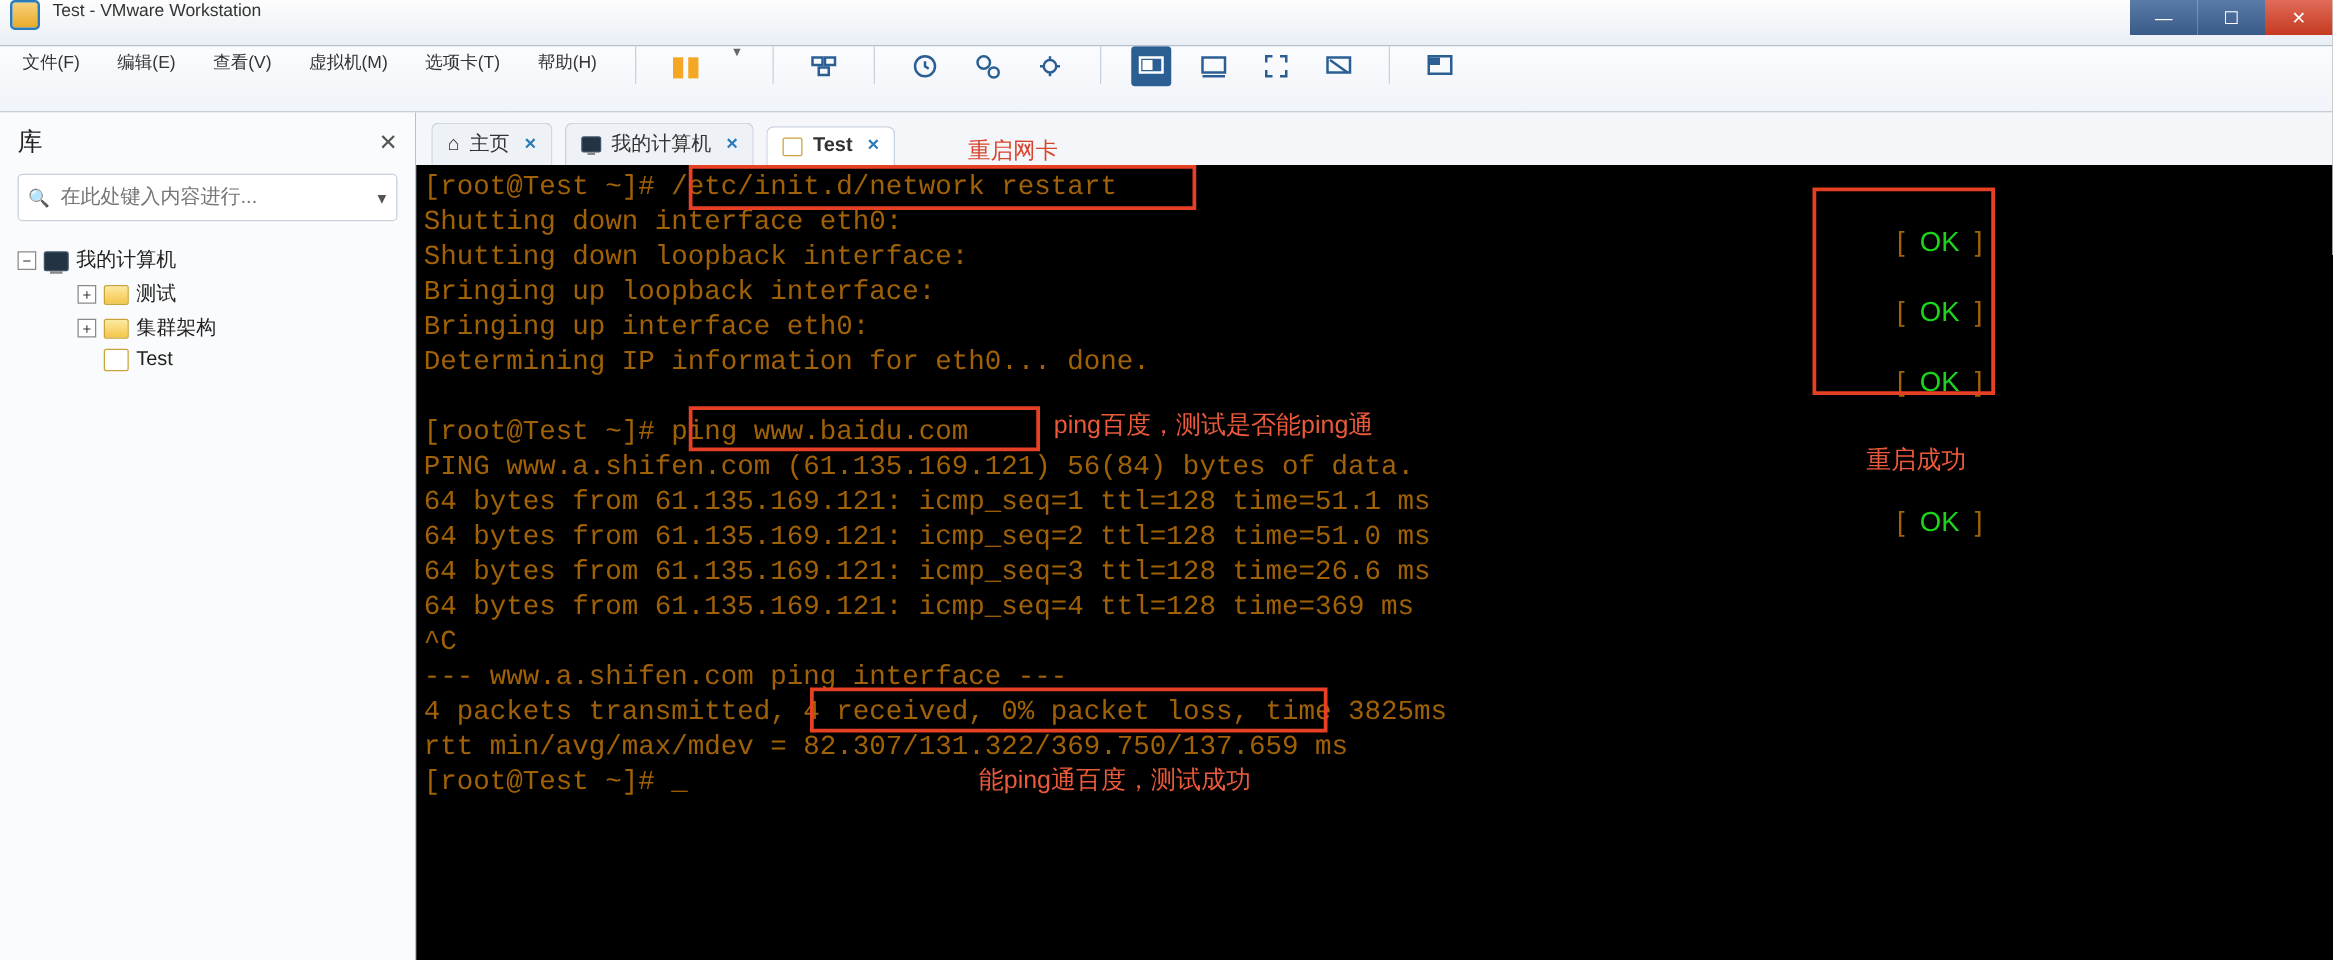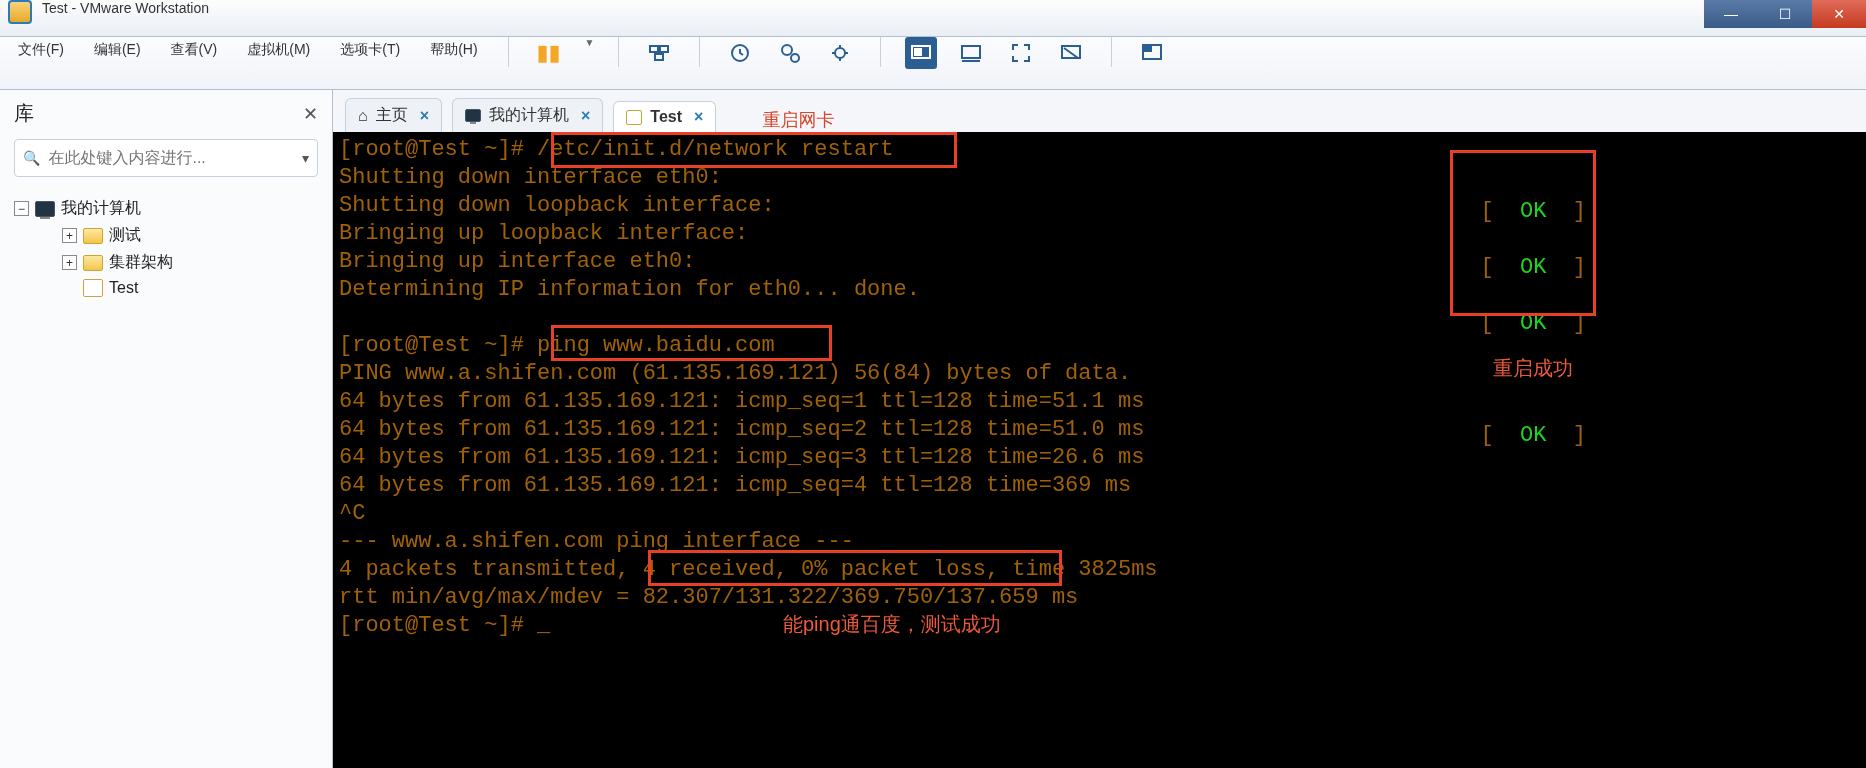--- a/index.html
+++ b/index.html
@@ -179,21 +179,21 @@
       <div class="tab">
         <span class="monitor-icon" style="width:14px;height:11px"></span>
         <span>我的计算机</span>
         <span class="tab-x">×</span>
       </div>
       <div class="tab active">
         <span class="vm-icon" style="width:14px;height:13px"></span>
         <span style="font-weight:bold">Test</span>
         <span class="tab-x">×</span>
       </div>
-      <span class="annot" style="margin-left:36px">重启网卡</span>
+      <span class="annot" style="margin-left:48px">重启网卡</span>
     </div>
 
     <div class="terminal"><span class="w"><span>[root@Test ~]# </span></span><span class="w">/etc/init.d/network restart</span>
 <span class="w">Shutting down interface eth0:</span>
 <span class="w">Shutting down loopback interface:</span>
 <span class="w">Bringing up loopback interface:</span>
 <span class="w">Bringing up interface eth0:</span>
 <span class="w">Determining IP information for eth0... done.</span>
 
 <span class="w"><span>[root@Test ~]# </span></span><span class="w">ping www.baidu.com</span>
@@ -201,30 +201,31 @@
 <span class="w">64 bytes from 61.135.169.121: icmp_seq=1 ttl=128 time=51.1 ms</span>
 <span class="w">64 bytes from 61.135.169.121: icmp_seq=2 ttl=128 time=51.0 ms</span>
 <span class="w">64 bytes from 61.135.169.121: icmp_seq=3 ttl=128 time=26.6 ms</span>
 <span class="w">64 bytes from 61.135.169.121: icmp_seq=4 ttl=128 time=369 ms</span>
 <span class="w">^C</span>
 <span class="w">--- www.a.shifen.com ping interface ---</span>
 <span class="w">4 packets transmitted, </span><span class="w">4 received, 0% packet loss</span><span class="w">, time 3825ms</span>
 <span class="w">rtt min/avg/max/mdev = 82.307/131.322/369.750/137.659 ms</span>
 <span class="w">[root@Test ~]# _</span>
 
-<div style="position:absolute;right:280px;top:38px;font-family:Liberation Mono, monospace">
+<div style="position:absolute;right:280px;top:20px;font-family:Liberation Sans, sans-serif">
 <span class="w">[  </span><span class="g">OK</span><span class="w">  ]</span><br>
 <span class="w">[  </span><span class="g">OK</span><span class="w">  ]</span><br>
 <span class="w">[  </span><span class="g">OK</span><span class="w">  ]</span><br>
 <br>
 <span class="w">[  </span><span class="g">OK</span><span class="w">  ]</span>
 </div>
 
 <div class="hl-box" style="left:218px;top:0px;width:400px;height:30px"></div>
 <div class="hl-box" style="right:270px;top:18px;width:140px;height:160px"></div>
 <div class="hl-box" style="left:218px;top:193px;width:275px;height:30px"></div>
 <div class="hl-box" style="left:315px;top:418px;width:408px;height:30px"></div>
 
+<span class="annot-term" style="left:510px;top:194px">ping百度，测试是否能ping通</span>
 <span class="annot-term" style="right:293px;top:222px">重启成功</span>
 <span class="annot-term" style="left:450px;top:478px">能ping通百度，测试成功</span>
     </div>
   </div>
 </div>
 
 </body></html>

